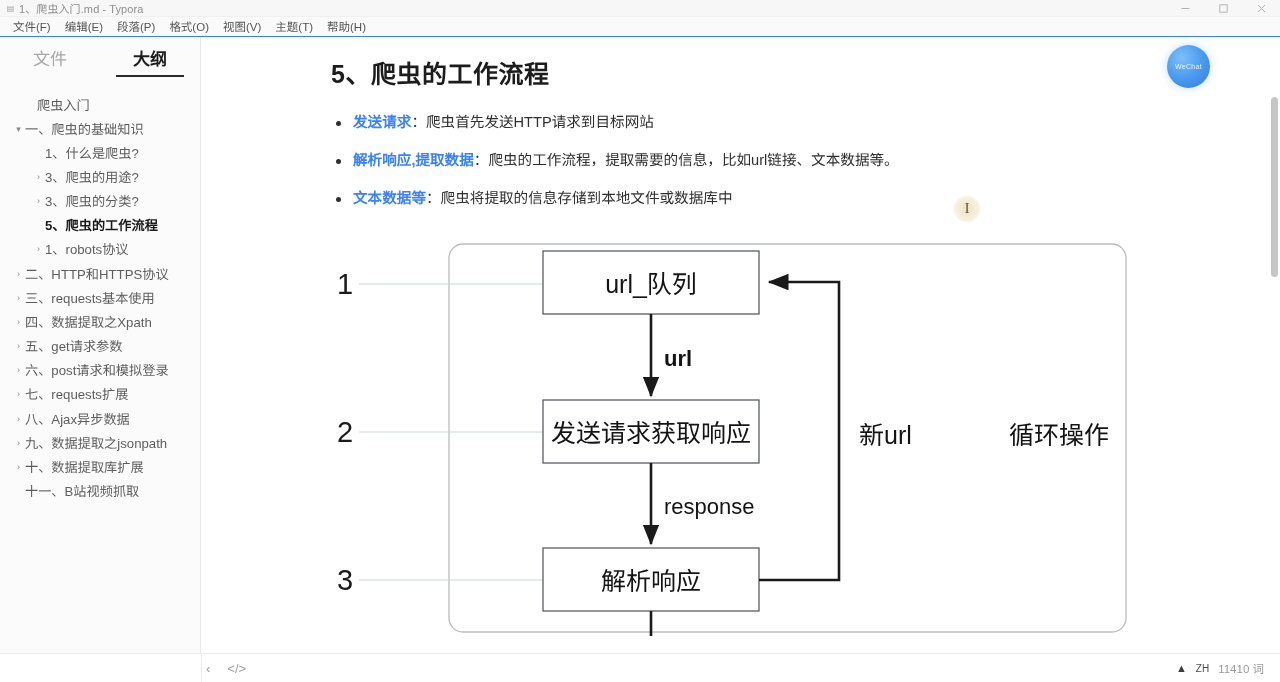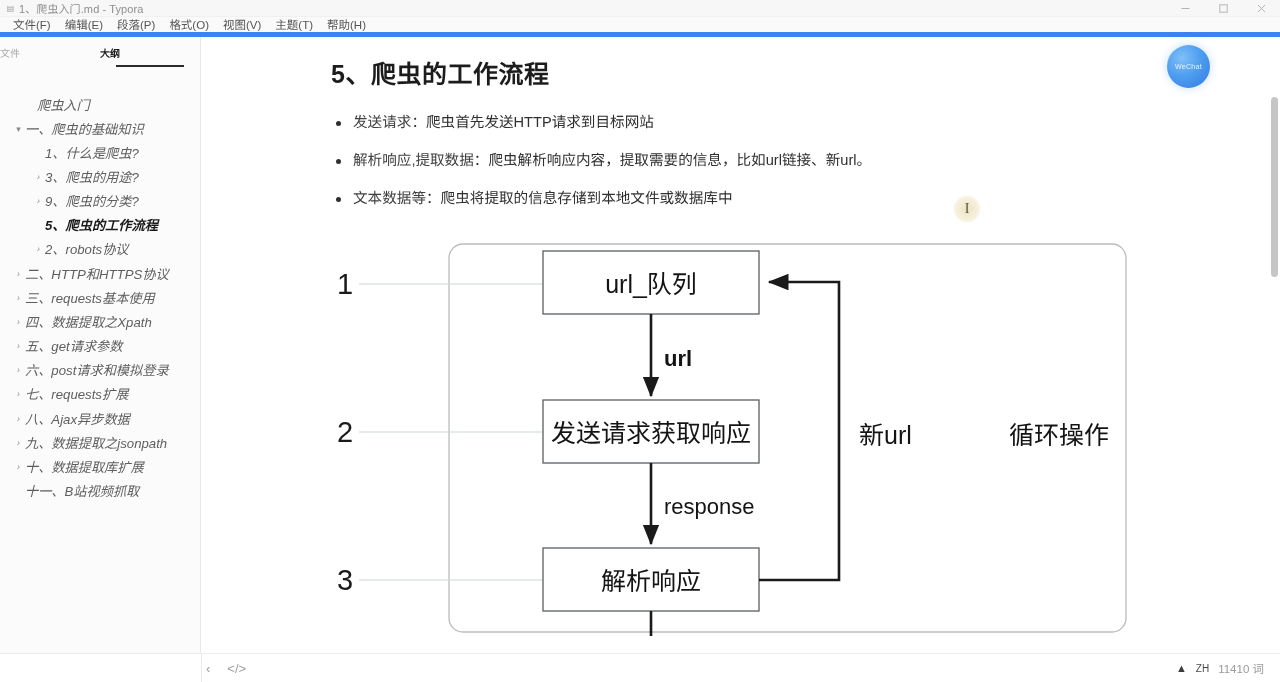--- a/index.html
+++ b/index.html
@@ -66,21 +66,21 @@
   .winbtn svg { display: block; }
 
   
   .menubar {
     height: 20px;
     flex: 0 0 20px;
     background: #fafafa;
     display: flex;
     align-items: center;
     padding-left: 6px;
-    border-bottom: 5px solid #3b82f6;
+    border-bottom: 1px solid #3b82f6;
   }
   .menuitem {
     font-size: 11.5px;
     color: #555555;
     padding: 0 7px;
     line-height: 20px;
     white-space: nowrap;
   }
 
   
@@ -104,21 +104,22 @@
   }
   .sidebar-tabs {
     height: 42px;
     flex: 0 0 42px;
     display: flex;
     align-items: flex-start;
     padding-top: 8px;
   }
   .sidebar-tab {
     flex: 1 1 50%;
-    font-size: 10px;
+    text-align: center;
+    font-size: 17px;
     color: #a8a8a8;
     position: relative;
     padding-bottom: 7px;
   }
   .sidebar-tab.active {
     color: #1d1d1d;
     font-weight: bold;
   }
   .sidebar-tab.active::after {
     content: "";
@@ -137,21 +138,20 @@
     padding: 14px 8px 0 8px;
   }
   .out-row {
     display: flex;
     align-items: flex-start;
     font-size: 13.2px;
     color: #5e5e5e;
     line-height: 1.30;
     padding: 3.5px 0;
     min-height: 16px;
-    font-style: italic;
   }
   .out-row.lvl0  { padding-left: 16px; }
   .out-row.lvl1  { padding-left: 4px; }
   .out-row.lvl2  { padding-left: 24px; }
   .out-row.bold  { color: #1a1a1a; font-weight: bold; }
   .out-caret {
     width: 13px;
     flex: 0 0 13px;
     font-size: 9px;
     color: #8a8a8a;
@@ -217,21 +217,21 @@
   ul.bullets li::before {
     content: "";
     position: absolute;
     left: 5px;
     top: 9px;
     width: 5px;
     height: 5px;
     border-radius: 50%;
     background: #2f2f2f;
   }
-  .b-term { font-weight: normal; color: #404040; }
+  .b-term { font-weight: bold; color: #3b82f6; }
 
   
   .caret-hl {
     position: absolute;
     left: 752px;
     top: 158px;
     width: 28px;
     height: 28px;
     border-radius: 50%;
     background: radial-gradient(circle, rgba(225,203,140,0.55) 0%, rgba(231,213,163,0.32) 60%, rgba(255,255,255,0) 72%);
@@ -369,29 +369,29 @@
           <div class="out-row lvl2">
             <span class="out-caret"></span>
             <span class="out-label">1、什么是爬虫?</span>
           </div>
           <div class="out-row lvl2">
             <span class="out-caret">›</span>
             <span class="out-label">3、爬虫的用途?</span>
           </div>
           <div class="out-row lvl2">
             <span class="out-caret">›</span>
-            <span class="out-label">9、爬虫的分类?</span>
+            <span class="out-label">3、爬虫的分类?</span>
           </div>
           <div class="out-row lvl2 bold">
             <span class="out-caret"></span>
             <span class="out-label">5、爬虫的工作流程</span>
           </div>
           <div class="out-row lvl2">
             <span class="out-caret">›</span>
-            <span class="out-label">2、robots协议</span>
+            <span class="out-label">1、robots协议</span>
           </div>
           <div class="out-row lvl1">
             <span class="out-caret">›</span>
             <span class="out-label">二、HTTP和HTTPS协议</span>
           </div>
           <div class="out-row lvl1">
             <span class="out-caret">›</span>
             <span class="out-label">三、requests基本使用</span>
           </div>
           <div class="out-row lvl1">
@@ -438,21 +438,21 @@
           <span>WeChat</span>
         </div>
 
         <h1 class="doc-title">5、爬虫的工作流程</h1>
 
         <ul class="bullets">
           <li>
             <span class="b-term">发送请求</span><span>：</span><span>爬虫首先发送HTTP请求到目标网站</span>
           </li>
           <li>
-            <span class="b-term">解析响应,提取数据</span><span>：</span><span>爬虫解析响应内容，提取需要的信息，比如url链接、新url。</span>
+            <span class="b-term">解析响应,提取数据</span><span>：</span><span>爬虫的工作流程，提取需要的信息，比如url链接、文本数据等。</span>
           </li>
           <li>
             <span class="b-term">文本数据等</span><span>：</span><span>爬虫将提取的信息存储到本地文件或数据库中</span>
           </li>
         </ul>
 
         <div class="diagram-wrap">
           <svg width="800" height="400" viewBox="0 0 800 400">
             <defs>
               <marker id="arrhead" markerWidth="9" markerHeight="9" refX="7.5" refY="3.2" orient="auto">

